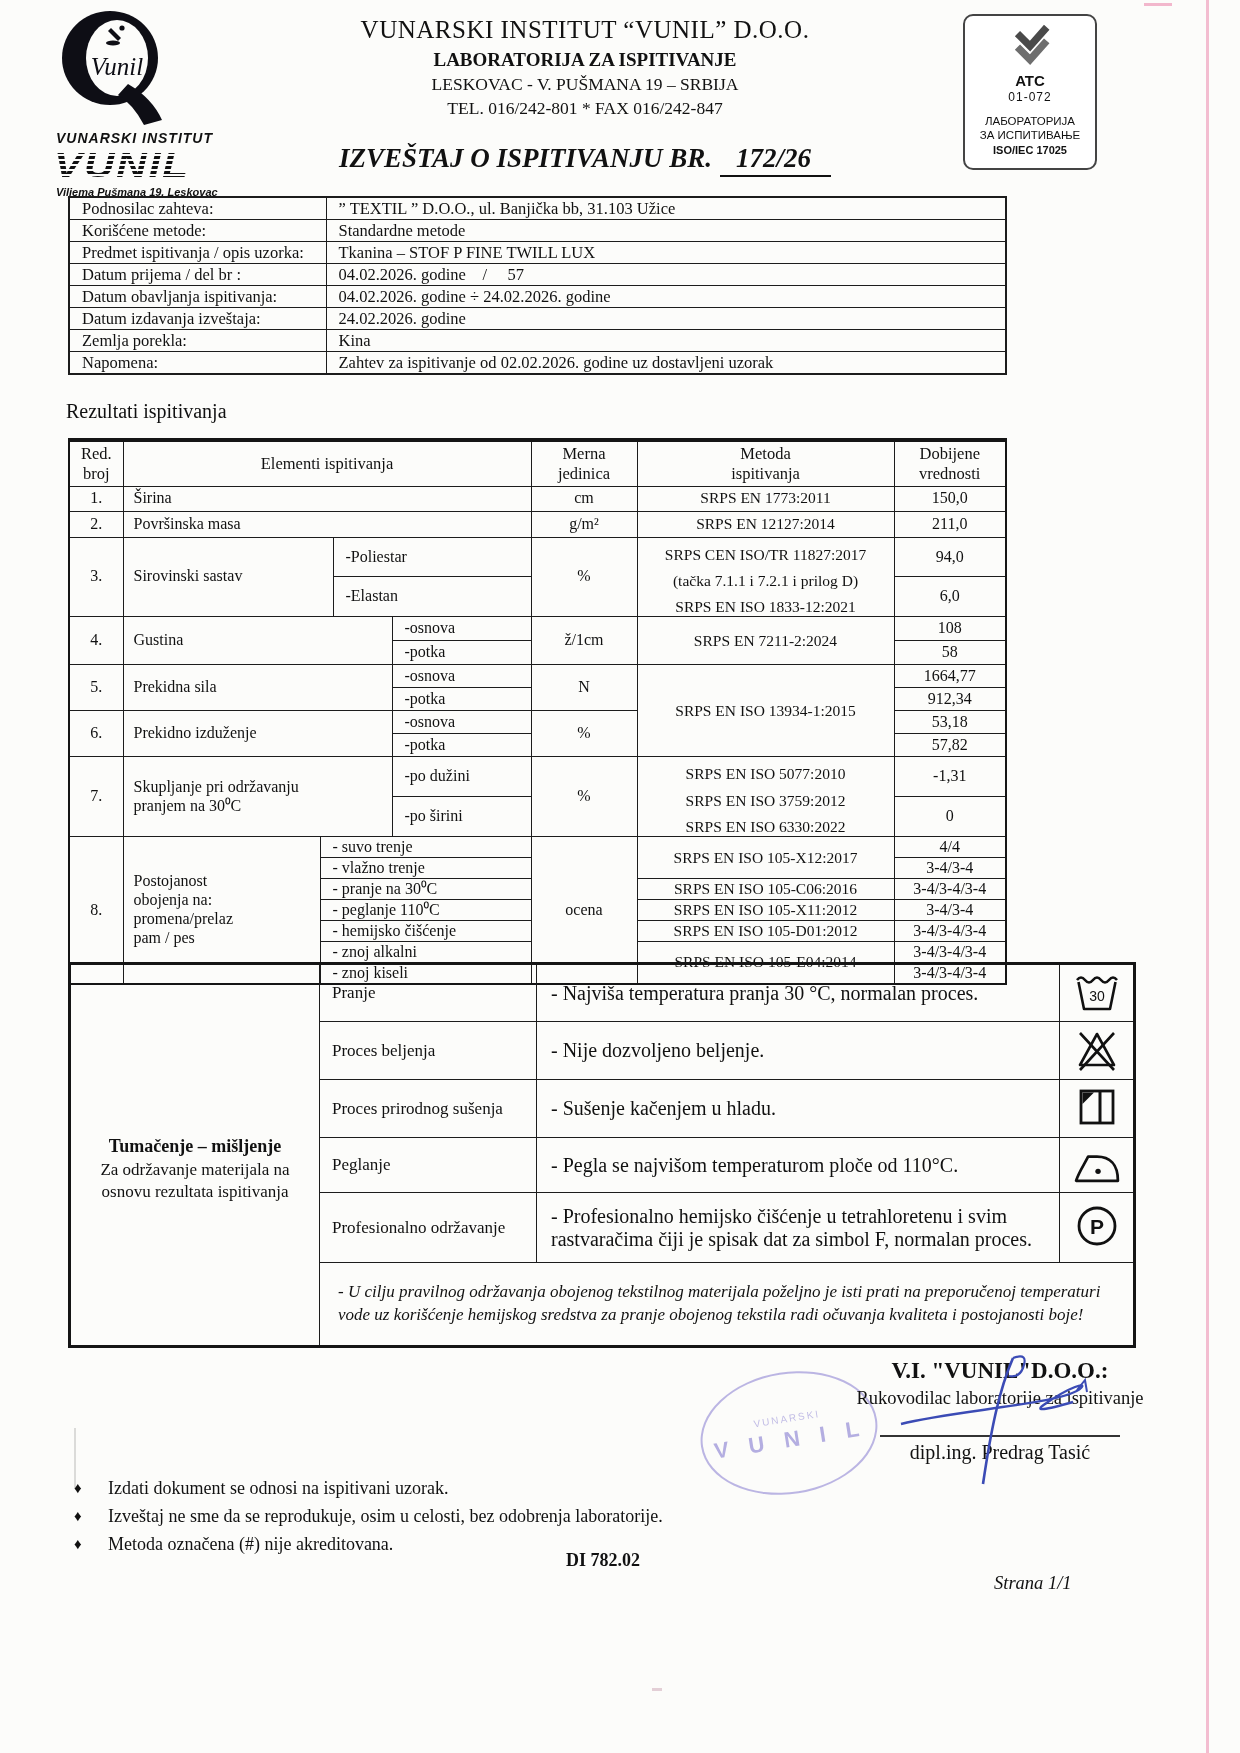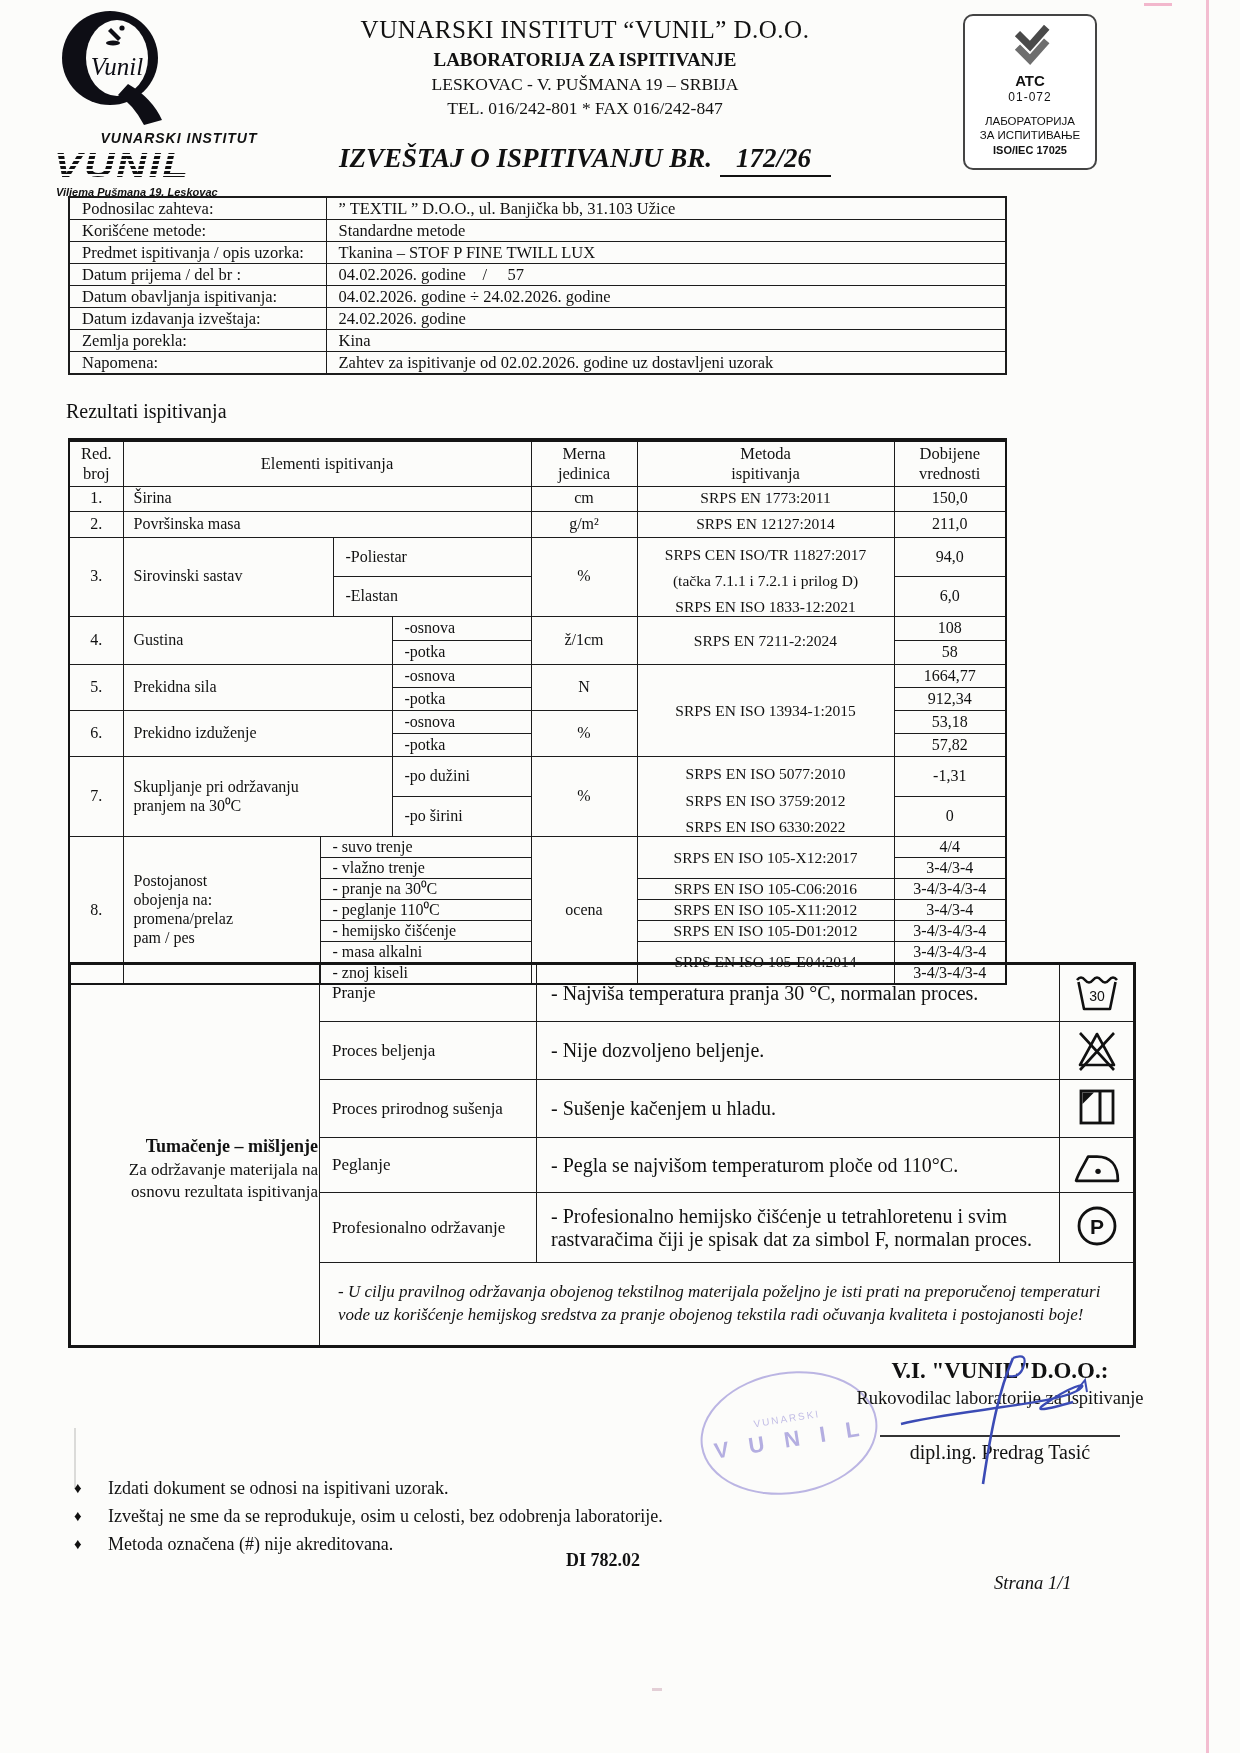--- a/index.html
+++ b/index.html
@@ -3,21 +3,21 @@
 <meta charset="utf-8">
 <style>
   html,body{margin:0;padding:0;background:#e8e8e8;}
   .page{position:relative;width:1240px;height:1753px;background:#fcfcfa;margin:0 auto;
         font-family:"Liberation Serif", serif;color:#111;overflow:hidden;}
 
   
   .logo-block{position:absolute;left:52px;top:8px;width:250px;}
   .logo-q{display:block;margin-left:6px;}
   .logo-small-top{font-family:"Liberation Sans",sans-serif;font-weight:bold;font-style:italic;
-                  font-size:14px;letter-spacing:1px;margin:4px 0 0 4px;text-align:center;}
+                  font-size:14px;letter-spacing:1px;margin:4px 0 0 4px;}
   .vunil-wrap{position:relative;display:inline-block;margin:0 0 0 2px;}
   .vunil-stripes{font-family:"Liberation Sans",sans-serif;font-weight:900;font-style:italic;
                  font-size:42px;letter-spacing:2px;line-height:0.9;transform:scaleY(.85);display:inline-block;}
   .vunil-wrap::after{content:"";position:absolute;inset:0;
                  background:repeating-linear-gradient(to bottom,transparent 0 3px,#fcfcfa 3px 5px);}
   .logo-addr{font-family:"Liberation Sans",sans-serif;font-weight:bold;font-style:italic;
              font-size:11px;margin:2px 0 0 4px;}
 
   .head-center{position:absolute;left:300px;top:16px;width:570px;text-align:center;}
   .hc-institute{font-size:25px;font-weight:normal;letter-spacing:.5px;}
@@ -51,21 +51,21 @@
   .sub{text-align:left;padding-left:12px !important;}
   .method{text-align:center;font-size:15.5px !important;}
   .method span{display:block;margin-top:8px;}
   .val{text-align:center;}
   .thw{display:inline-block;width:100px;}
 
   
   .care-table{position:absolute;left:68px;top:962px;border-collapse:collapse;table-layout:fixed;
               border:3px solid #151515;}
   .care-table td{border:1.6px solid #1c1c1c;vertical-align:middle;}
-  .care-left{vertical-align:top;text-align:right;}
+  .care-left{vertical-align:top;text-align:center;}
   .care-left-inner{padding-top:28px;font-size:17px;line-height:1.3;}
   .care-left-title{font-weight:bold;font-size:18px;}
   .care-item{font-size:17px;padding-left:12px;}
   .care-desc{font-size:20px;padding-left:14px;}
   .care-sym{text-align:center;}
   .care-note{font-style:italic;font-size:17px;padding:6px 18px;line-height:1.35;vertical-align:top;}
 
   
   .sig{position:absolute;left:835px;top:1358px;width:330px;text-align:center;}
   .sig-company{font-size:23px;font-weight:bold;}
@@ -313,21 +313,21 @@
       <td class="sub" colspan="3">- peglanje 110⁰C</td>
       <td class="method">SRPS EN ISO 105-X11:2012</td>
       <td class="val">3-4/3-4</td>
     </tr>
     <tr style="height:21px">
       <td class="sub" colspan="3">- hemijsko čišćenje</td>
       <td class="method">SRPS EN ISO 105-D01:2012</td>
       <td class="val">3-4/3-4/3-4</td>
     </tr>
     <tr style="height:21px">
-      <td class="sub" colspan="3">- masa alkalni</td>
+      <td class="sub" colspan="3">- znoj alkalni</td>
       <td class="method" rowspan="2">SRPS EN ISO 105-E04:2014</td>
       <td class="val">3-4/3-4/3-4</td>
     </tr>
     <tr style="height:21px">
       <td class="sub" colspan="3">- znoj  kiseli</td>
       <td class="val">3-4/3-4/3-4</td>
     </tr>
   </tbody>
     </table>
 

